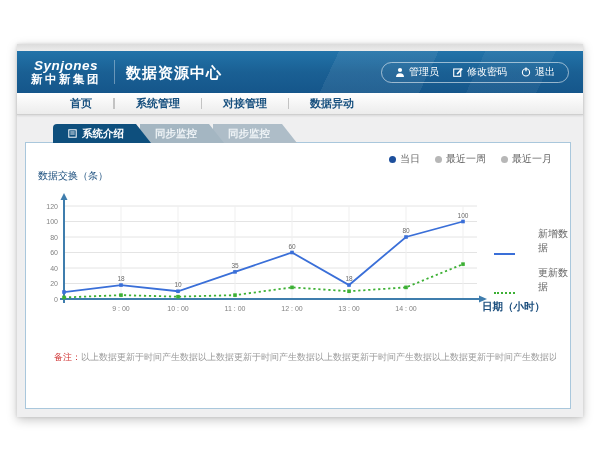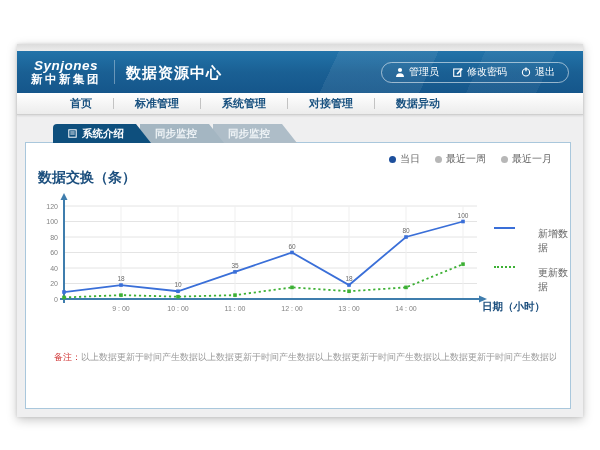--- a/index.html
+++ b/index.html
@@ -53,28 +53,28 @@
 
   .panel { position:absolute; left:8px; right:12px; top:27px; bottom:8px;
            background:#fff; border:1px solid #a9c7dc; }
 
   .radios { position:absolute; right:18px; top:9px; display:flex; gap:15px;
             font-size:10px; color:#666; align-items:center; }
   .radio { display:flex; align-items:center; gap:4px; cursor:pointer; }
   .dot { width:7px; height:7px; border-radius:50%; background:#b7b7b7; }
   .dot.sel { background:#1d4f9c; }
 
-  .ylabel { position:absolute; left:12px; top:26px; font-size:14px; font-weight:bold; color:#1c4f7e; }
+  .ylabel { position:absolute; left:12px; top:26px; font-size:10px; font-weight:normal; color:#1c4f7e; }
   .xlabel { position:absolute; left:456px; top:157px; font-size:10.5px; font-weight:bold; color:#1c4f7e; }
 
   #chart-svg { position:absolute; left:8px; top:42px; }
 
   .legend { position:absolute; left:468px; top:84px; display:flex; flex-direction:column;
             gap:11px; font-size:10px; color:#666; }
-  .leg-item { display:flex; align-items:flex-start; gap:23px; cursor:pointer; }
+  .leg-item { display:flex; align-items:flex-end; gap:23px; cursor:pointer; }
   .leg-line { width:26px; height:0; }
   .leg-solid  { border-top:2px solid #3a6fd8; }
   .leg-dotted { border-top:2px dotted #3cb034; }
 
   .note { position:absolute; left:28px; top:208px; right:14px; font-size:9px; color:#9a9a9a;
           white-space:nowrap; overflow:hidden; }
   .note .pre { color:#d03434; }
 </style>
 </head>
 <body>
@@ -111,21 +111,20 @@
           <line x1="5" y1="0.4" x2="5" y2="4.2" stroke="#fff" stroke-width="1.3"></line>
         </svg>
         <span>退出</span>
       </span>
     </div>
   </div>
 
   <div class="nav">
     <span class="nav-item">首页</span>
     <span class="nav-sep"></span>
-    <span class="nav-item">标准管理</span>
     <span class="nav-sep"></span>
     <span class="nav-item">系统管理</span>
     <span class="nav-sep"></span>
     <span class="nav-item">对接管理</span>
     <span class="nav-sep"></span>
     <span class="nav-item">数据异动</span>
   </div>
 
   <div class="content">
 

